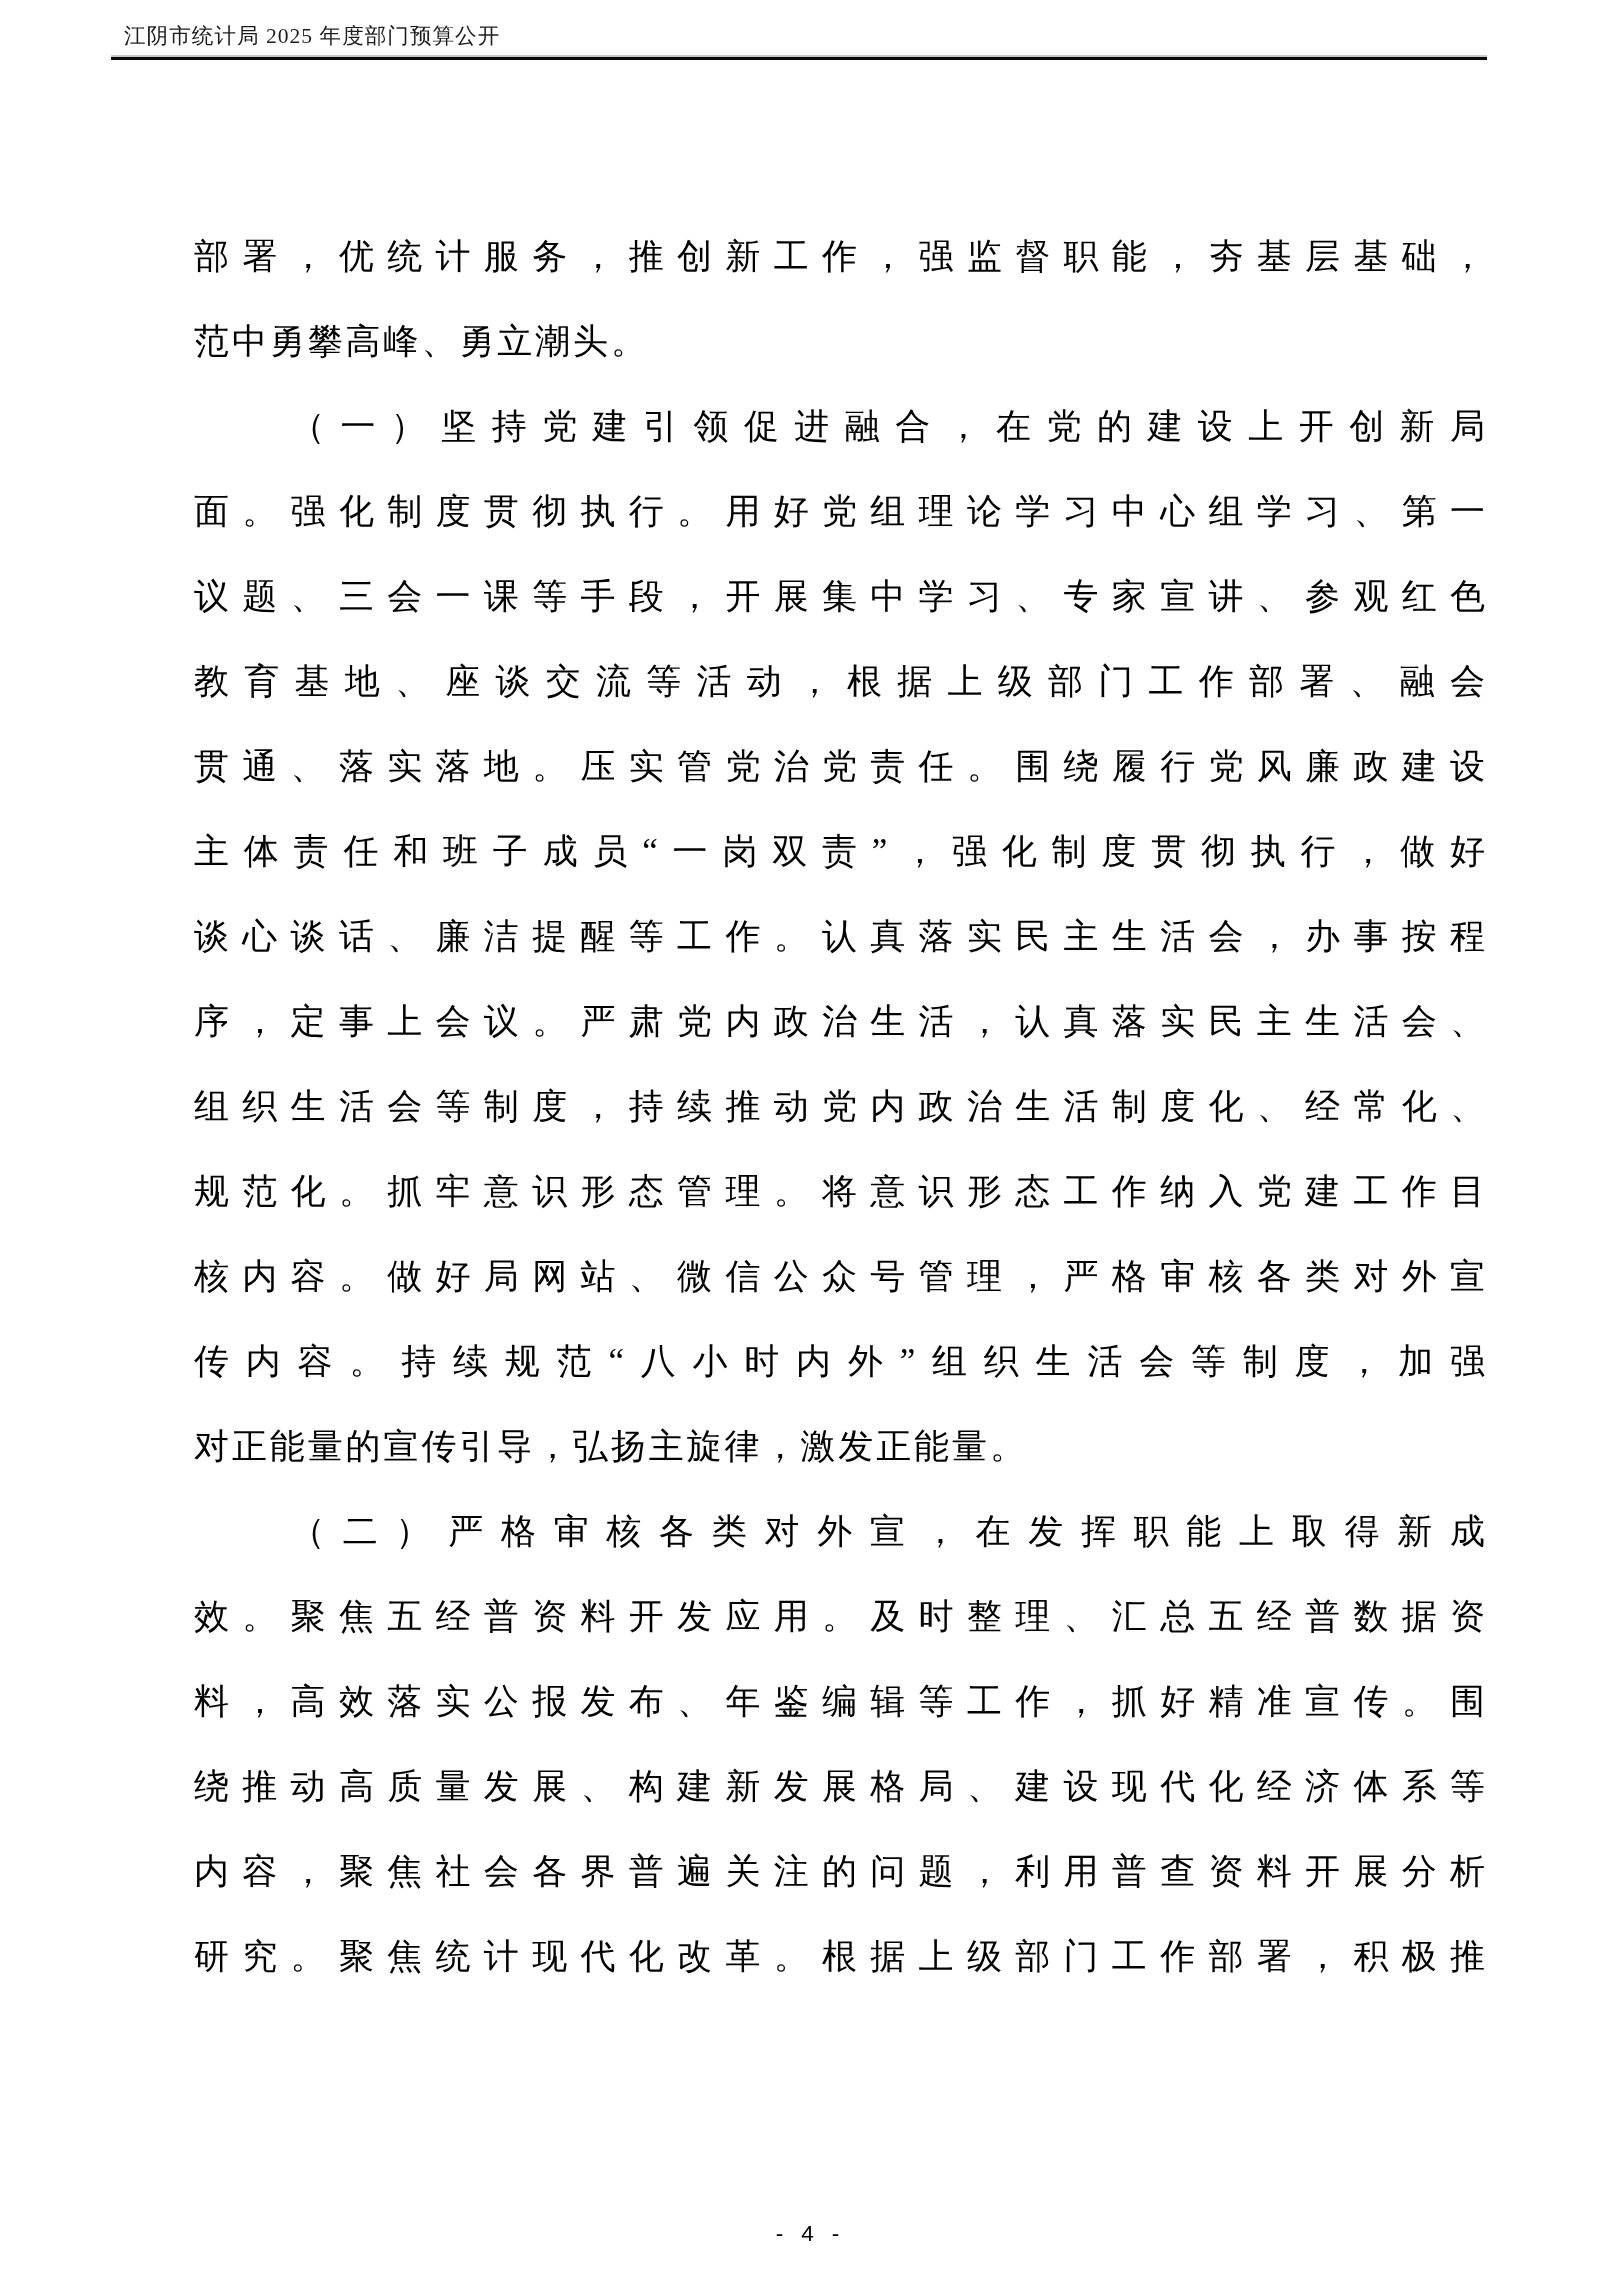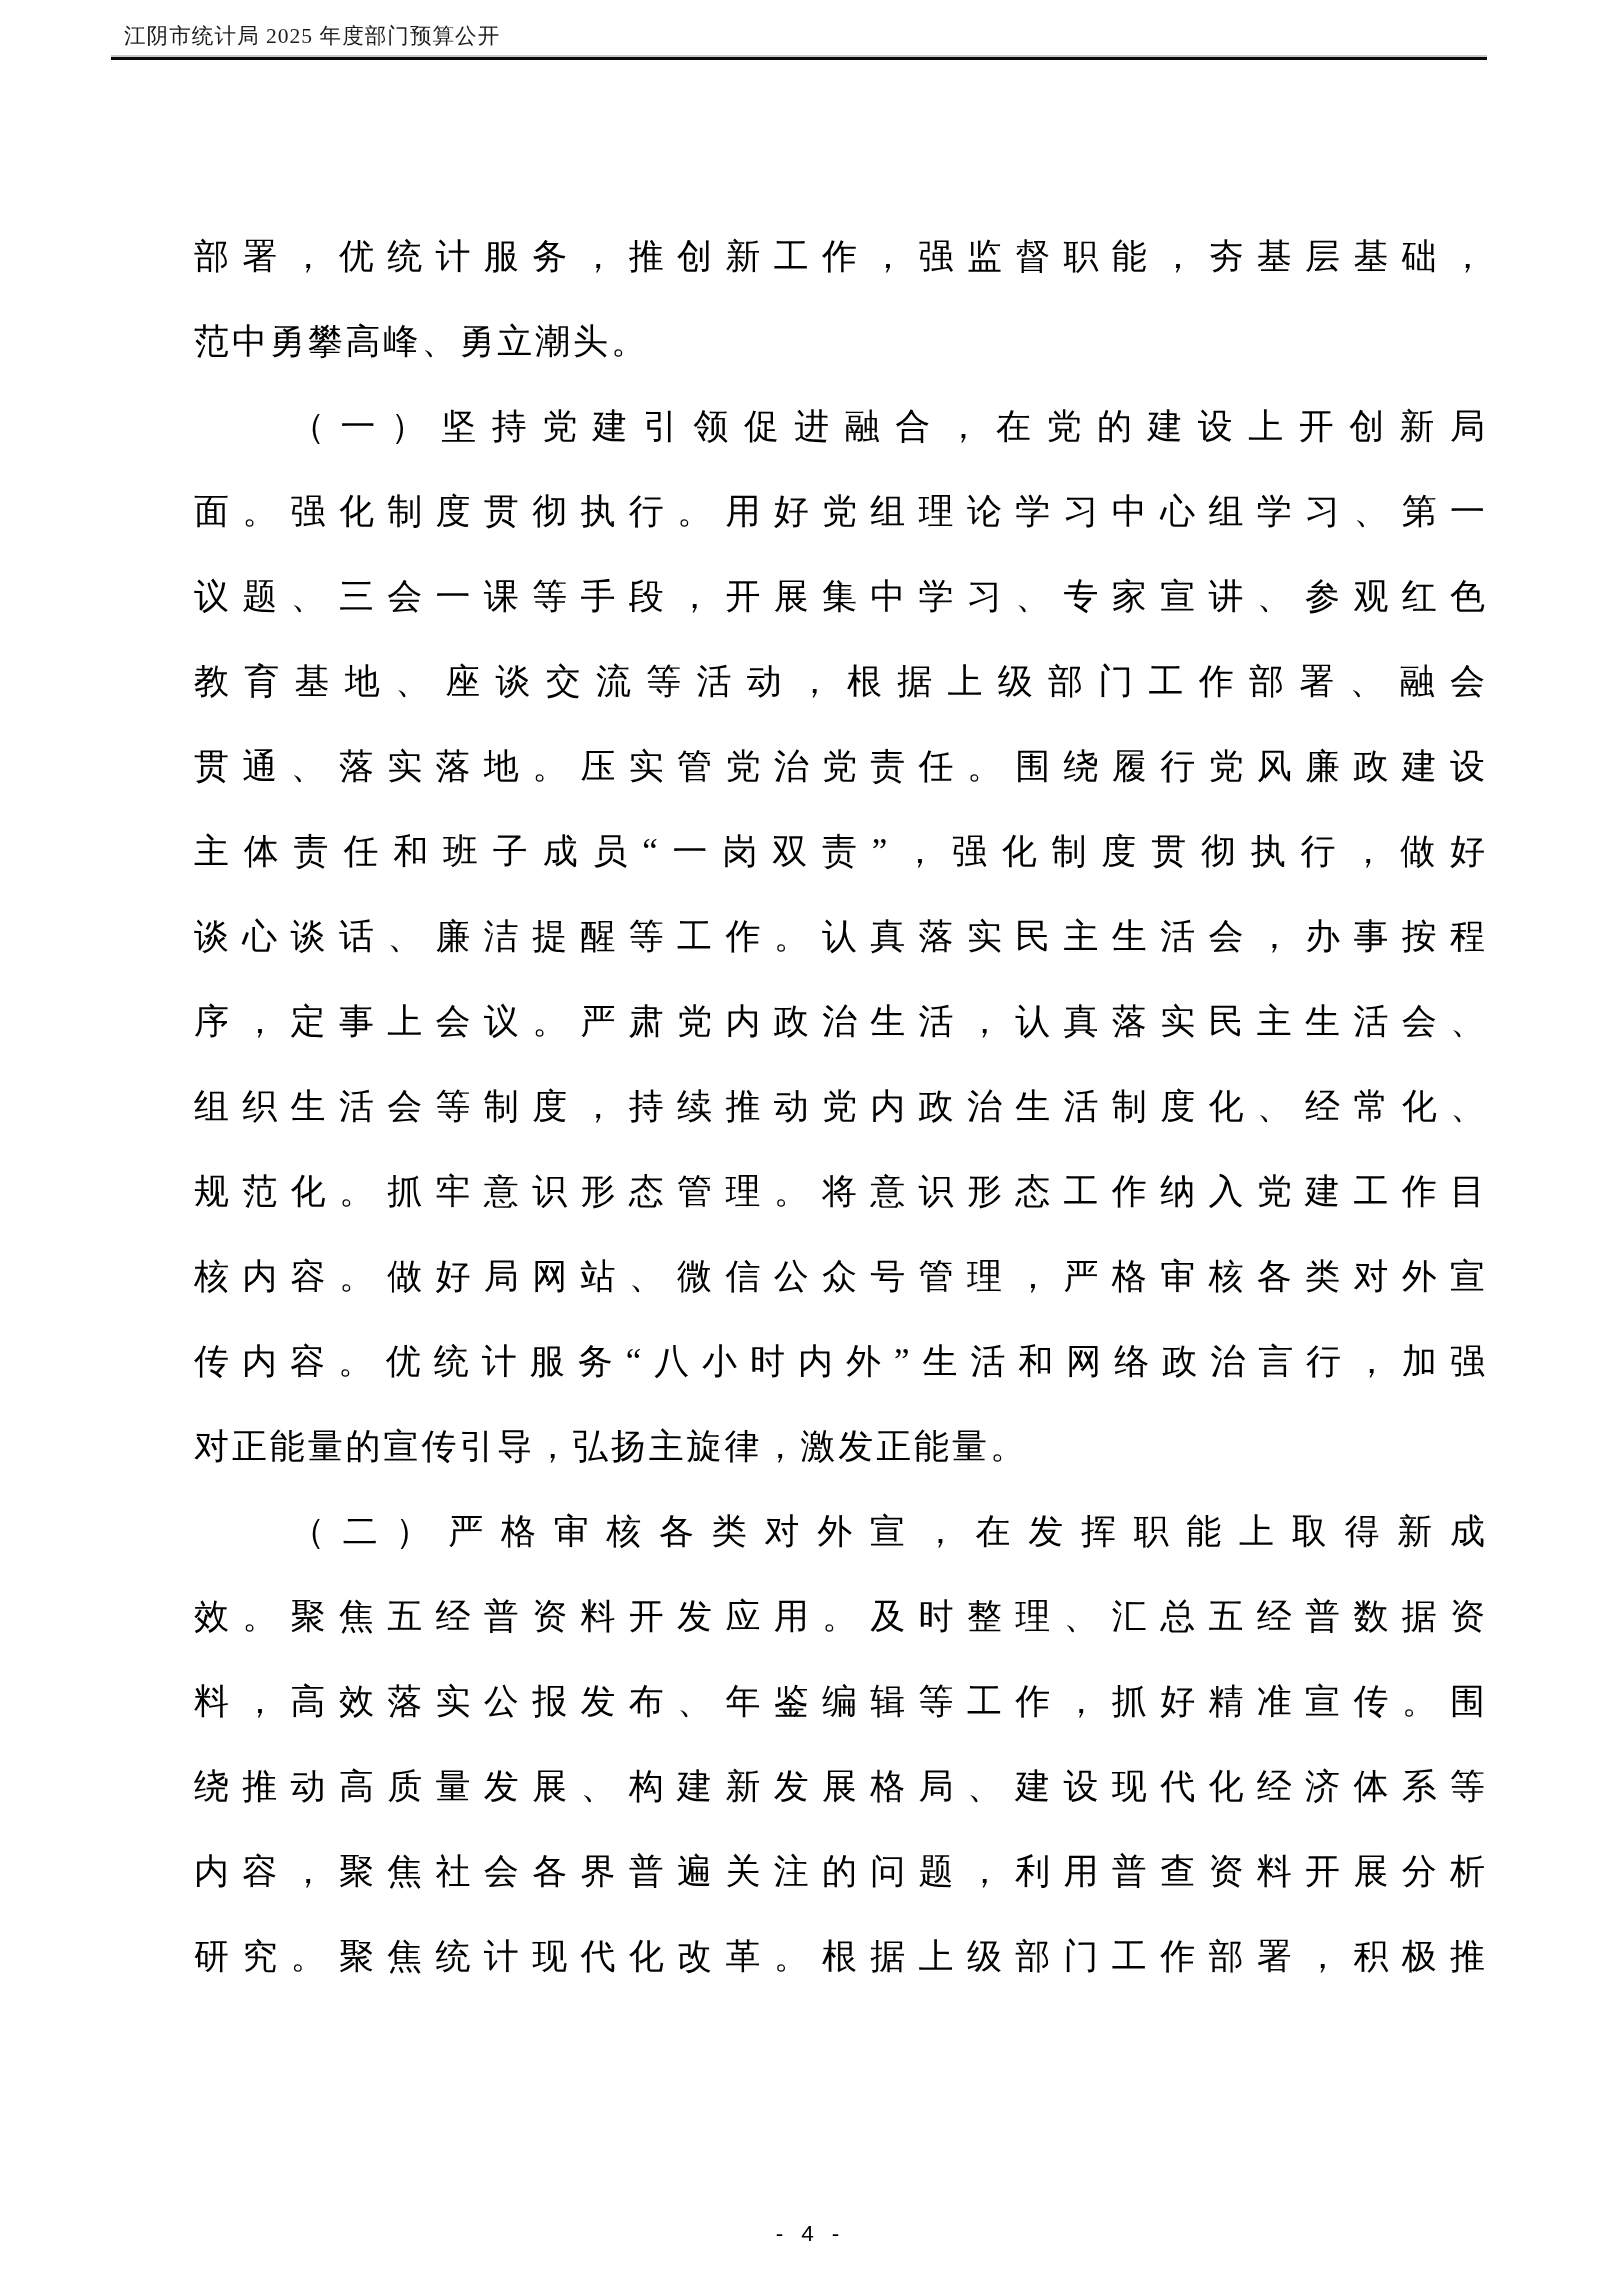--- a/index.html
+++ b/index.html
@@ -103,21 +103,21 @@
     <div class="line">面。强化制度贯彻执行。用好党组理论学习中心组学习、第一</div>
     <div class="line">议题、三会一课等手段，开展集中学习、专家宣讲、参观红色</div>
     <div class="line">教育基地、座谈交流等活动，根据上级部门工作部署、融会</div>
     <div class="line">贯通、落实落地。压实管党治党责任。围绕履行党风廉政建设</div>
     <div class="line">主体责任和班子成员“一岗双责”，强化制度贯彻执行，做好</div>
     <div class="line">谈心谈话、廉洁提醒等工作。认真落实民主生活会，办事按程</div>
     <div class="line">序，定事上会议。严肃党内政治生活，认真落实民主生活会、</div>
     <div class="line">组织生活会等制度，持续推动党内政治生活制度化、经常化、</div>
     <div class="line">规范化。抓牢意识形态管理。将意识形态工作纳入党建工作目</div>
     <div class="line">核内容。做好局网站、微信公众号管理，严格审核各类对外宣</div>
-    <div class="line">传内容。优统计服务“八小时内外”生活和网络政治言行，加强</div>
+    <div class="line">传内容。持续规范“八小时内外”组织生活会等制度，加强</div>
     <div class="line para-end">对正能量的宣传引导，弘扬主旋律，激发正能量。</div>
     <div class="line para-indent">（二）严格审核各类对外宣，在发挥职能上取得新成</div>
     <div class="line">效。聚焦五经普资料开发应用。及时整理、汇总五经普数据资</div>
     <div class="line">料，高效落实公报发布、年鉴编辑等工作，抓好精准宣传。围</div>
     <div class="line">绕推动高质量发展、构建新发展格局、建设现代化经济体系等</div>
     <div class="line">内容，聚焦社会各界普遍关注的问题，利用普查资料开展分析</div>
     <div class="line">研究。聚焦统计现代化改革。根据上级部门工作部署，积极推</div>
   </div>
 
   <div class="page-footer">

